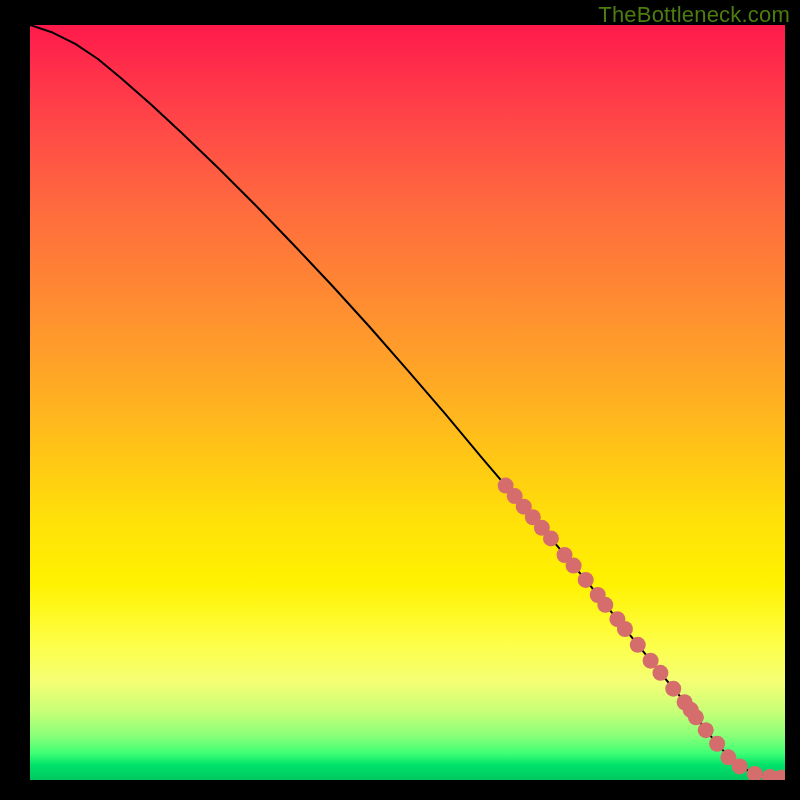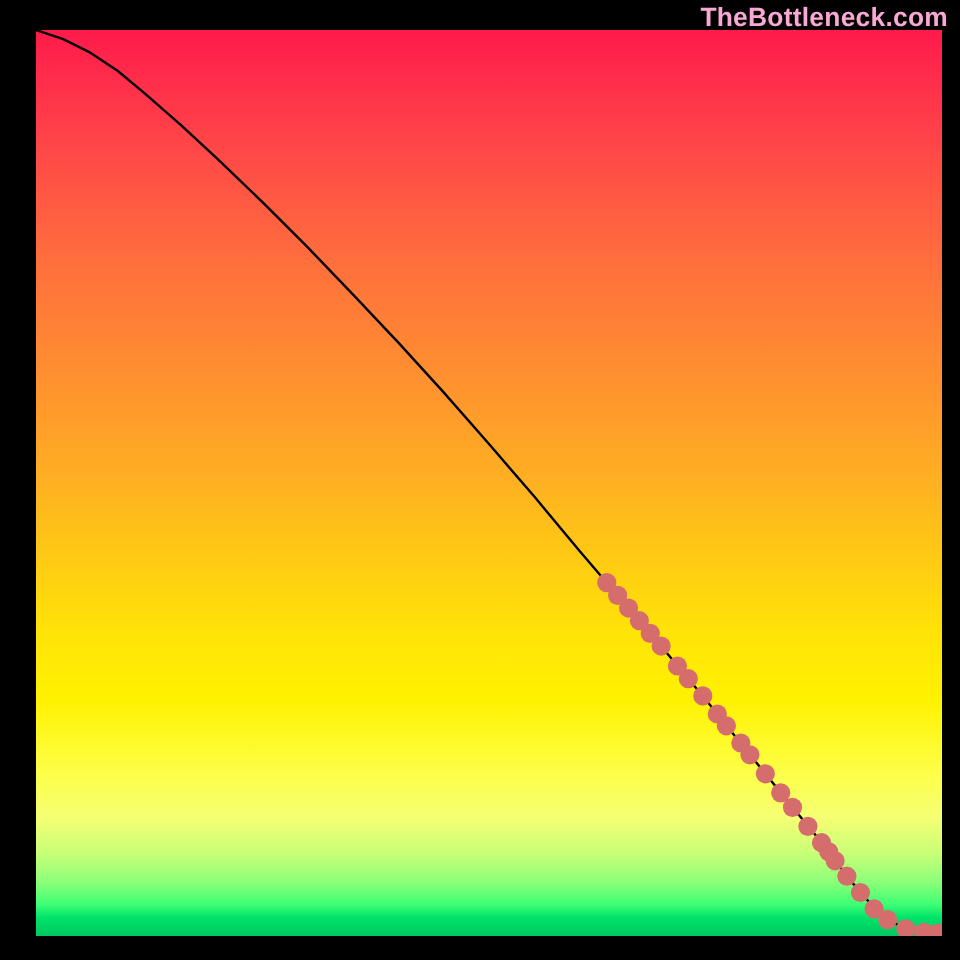--- a/index.html
+++ b/index.html
@@ -14,23 +14,23 @@
   .frame {
     position: relative;
     width: 800px;
     height: 800px;
     background: #000;
   }
   .watermark {
     position: absolute;
     top: 2px;
     right: 10px;
-    color: #f9a8d4;
+    color: #4d7c0f;
     font-size: 22px;
-    font-weight: 700;
+    font-weight: 400;
     letter-spacing: 0.2px;
     z-index: 10;
   }
   .plot {
     position: absolute;
     left: 30px;
     top: 25px;
     width: 755px;
     height: 755px;
     

